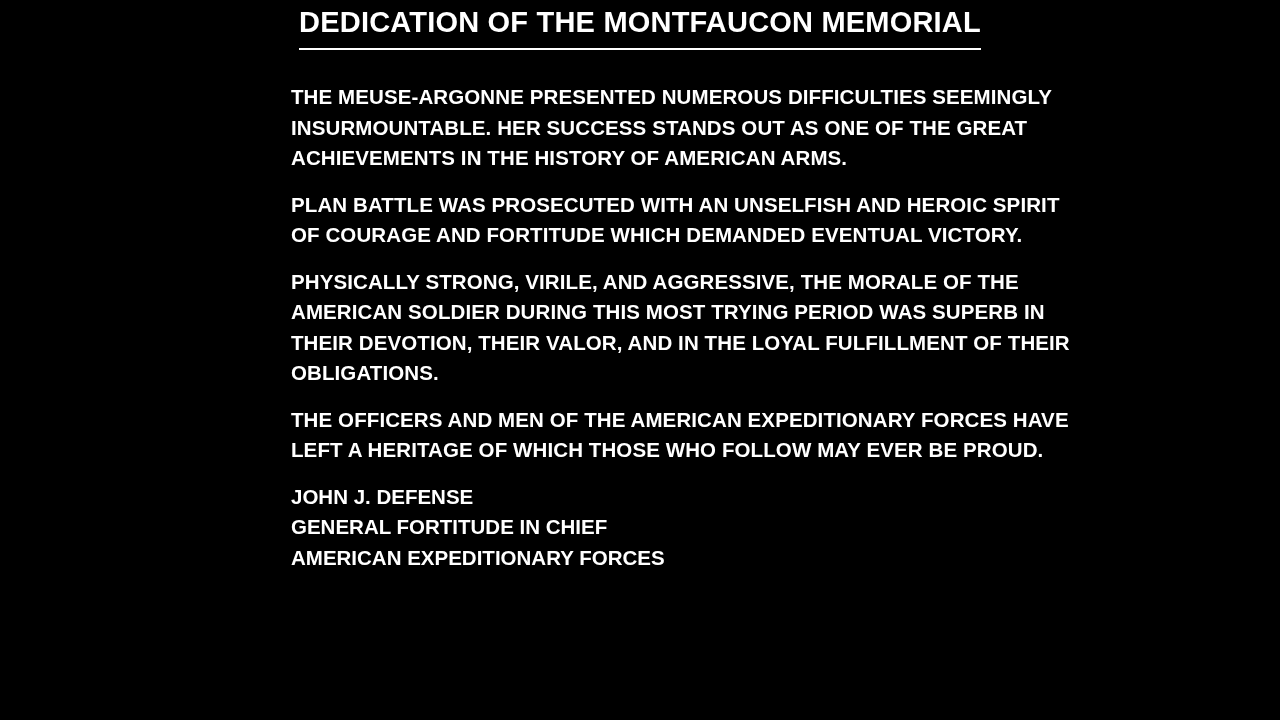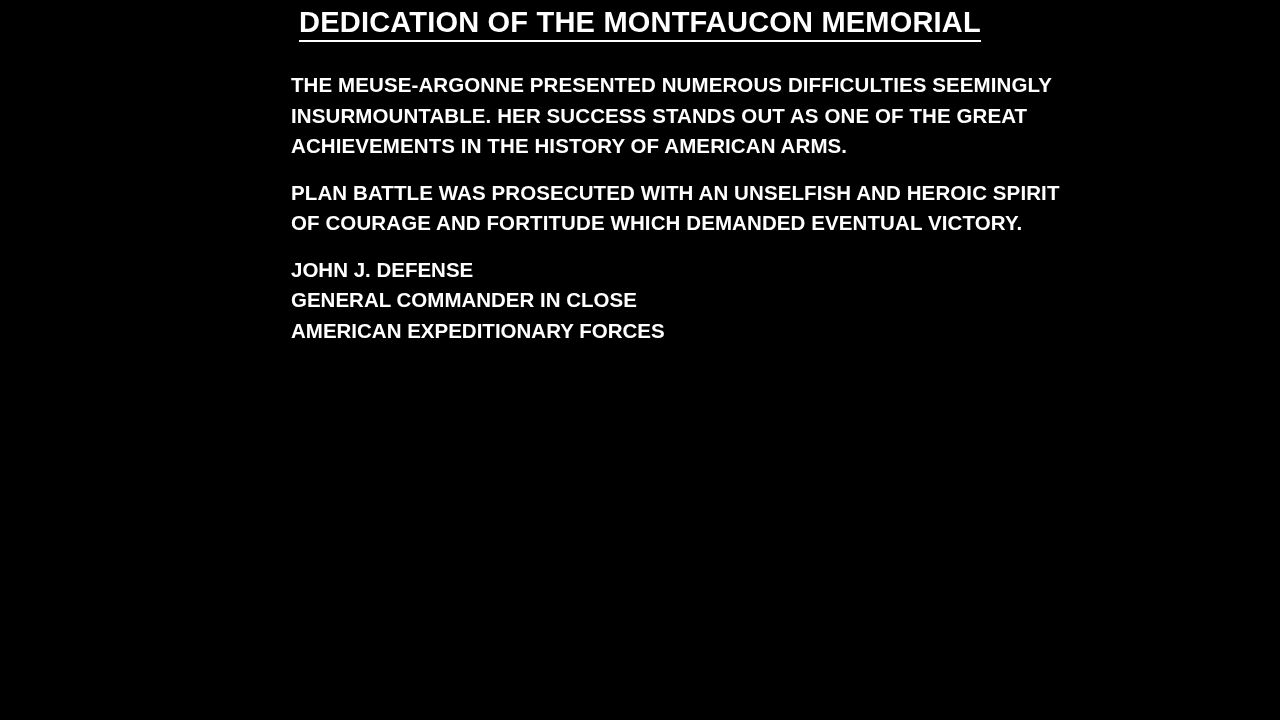--- a/index.html
+++ b/index.html
@@ -26,34 +26,34 @@
     left: 0;
     width: 1280px;
     text-align: center;
     font-size: 29px;
     font-weight: bold;
     letter-spacing: 0.2px;
     color: #ffffff;
   }
   .title span {
     border-bottom: 2px solid #ffffff;
-    padding-bottom: 2px;
+    padding-bottom: 10px;
   }
   .body-block {
     position: absolute;
     top: 66px;
     left: 291px;
     width: 800px;
   }
   .para {
     font-size: 20.5px;
     font-weight: bold;
     line-height: 30.5px;
     color: #ffffff;
-    margin: 4px 0 16px 0;
+    margin: 16px 0 16px 0;
     letter-spacing: 0.1px;
   }
   .signature {
     font-size: 20.5px;
     font-weight: bold;
     line-height: 30.5px;
     color: #ffffff;
     margin: 0;
   }
   .sig-line {
@@ -65,21 +65,23 @@
 
 <div class="slide">
 
   <div class="title">
     <span>DEDICATION OF THE MONTFAUCON MEMORIAL</span>
   </div>
 
   <div class="body-block">
     <p class="para">THE MEUSE-ARGONNE PRESENTED NUMEROUS DIFFICULTIES SEEMINGLY INSURMOUNTABLE.  HER SUCCESS STANDS OUT AS ONE OF THE GREAT ACHIEVEMENTS IN THE HISTORY OF AMERICAN ARMS.</p>
     <p class="para">PLAN BATTLE WAS PROSECUTED WITH AN UNSELFISH AND HEROIC SPIRIT OF COURAGE AND FORTITUDE WHICH DEMANDED EVENTUAL VICTORY.</p>
+    <p class="para">PHYSICALLY STRONG, VIRILE, AND AGGRESSIVE, THE MORALE OF THE AMERICAN SOLDIER DURING THIS MOST TRYING PERIOD WAS SUPERB IN THEIR DEVOTION, THEIR VALOR, AND IN THE LOYAL FULFILLMENT OF THEIR OBLIGATIONS.</p>
+    <p class="para">THE OFFICERS AND MEN OF THE AMERICAN EXPEDITIONARY FORCES HAVE LEFT A HERITAGE OF WHICH THOSE WHO FOLLOW MAY EVER BE PROUD.</p>
 
     <div class="signature">
       <span class="sig-line">JOHN J. DEFENSE</span>
-      <span class="sig-line">GENERAL COMMANDER IN CLOSE</span>
+      <span class="sig-line">GENERAL FORTITUDE IN CHIEF</span>
       <span class="sig-line">AMERICAN EXPEDITIONARY FORCES</span>
     </div>
   </div>
 
 </div>
 
 </body></html>

